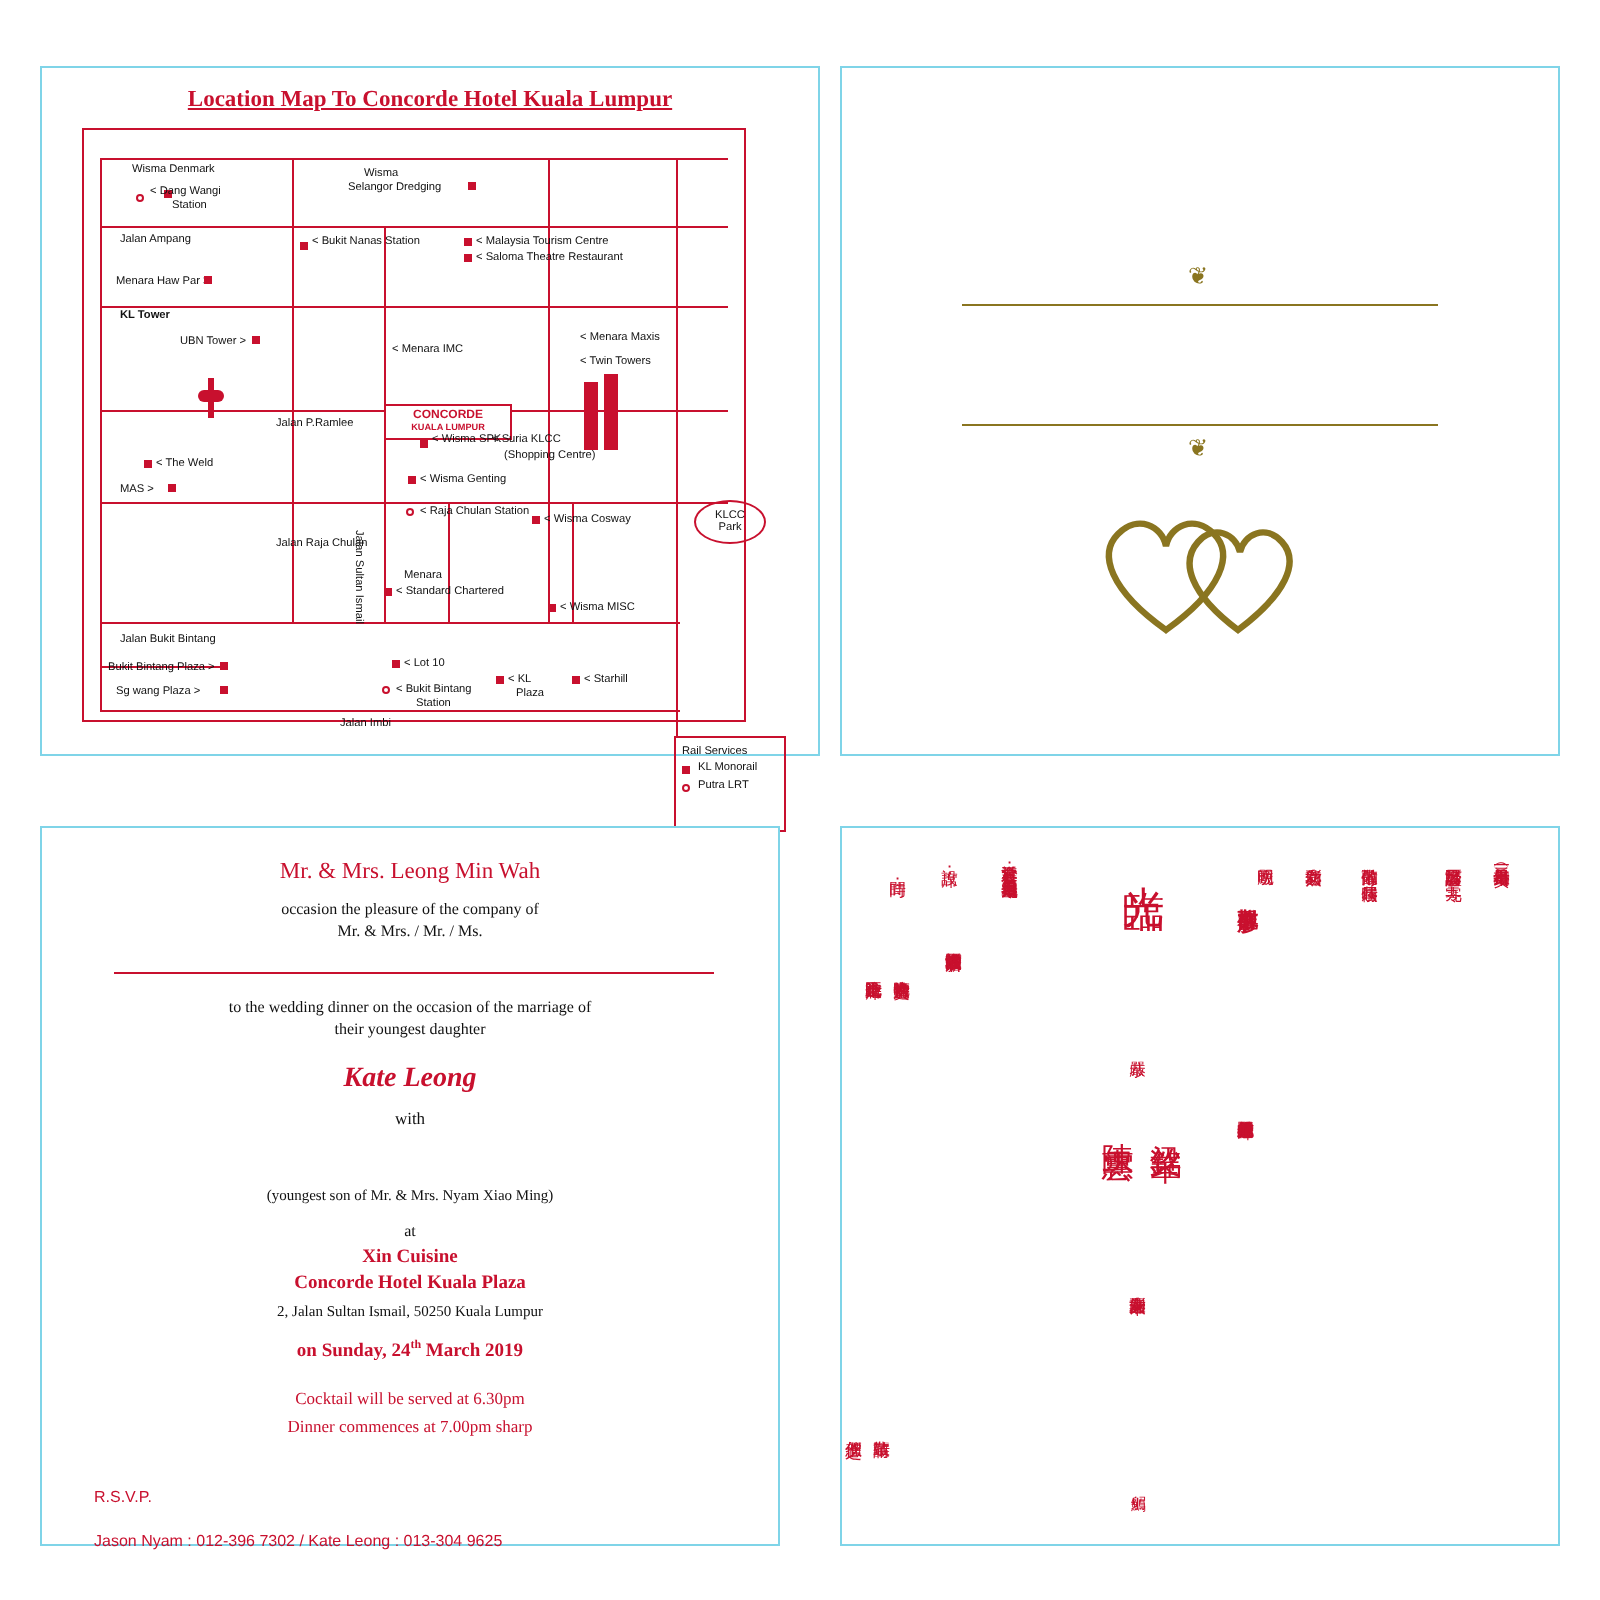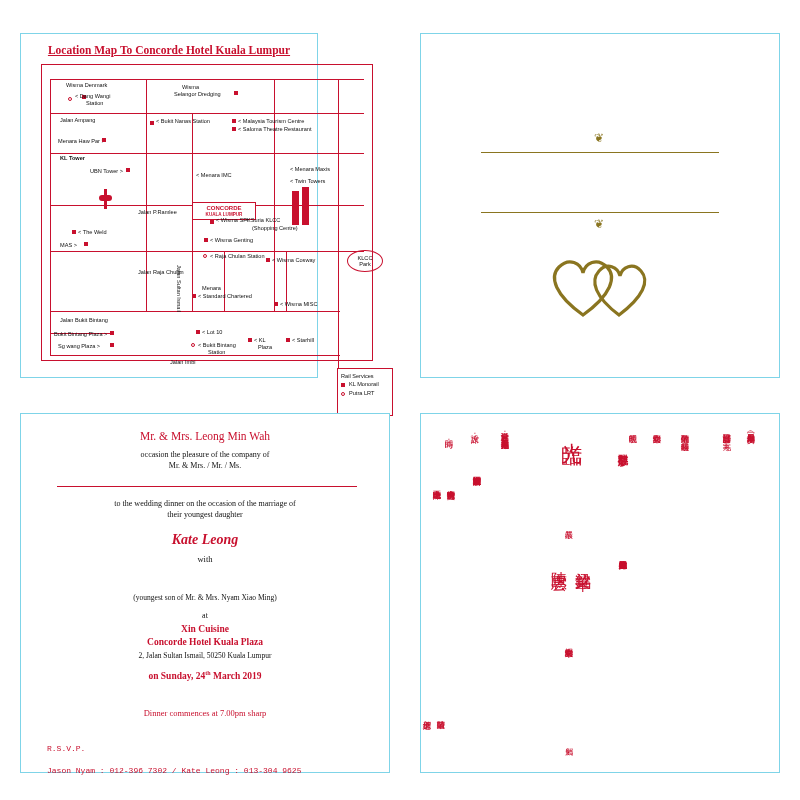--- a/index.html
+++ b/index.html
@@ -1,20 +1,20 @@
 <!DOCTYPE html>
 <html><head>
 <meta charset="utf-8">
 <style>
   html,body{margin:0;padding:0;background:#ffffff;}
   body{width:800px;height:800px;font-family:"Liberation Serif",serif;-webkit-font-smoothing:antialiased;}
   .page{position:relative;width:800px;height:800px;}
 
   .panel{position:absolute;border:1px solid #7fd4e8;background:#fff;box-sizing:border-box;}
-  #panel-map{left:20px;top:33px;width:298px;height:345px;}
+  #panel-map{left:20px;top:33px;width:390px;height:345px;}
   #panel-cover{left:420px;top:33px;width:360px;height:345px;}
   #panel-english{left:20px;top:413px;width:370px;height:360px;}
   #panel-chinese{left:420px;top:413px;width:360px;height:360px;}
 
   
   .map-title{position:absolute;left:0;right:0;top:10px;text-align:center;font-size:11.5px;font-weight:bold;color:#c8102e;text-decoration:underline;font-family:"Liberation Serif",serif;}
   .map-box{position:absolute;left:20px;top:30px;width:330px;height:295px;border:1px solid #c8102e;}
   .road{position:absolute;background:#c8102e;}
   .maplbl{position:absolute;font-family:"Liberation Sans",sans-serif;font-size:5.6px;color:#111;line-height:1.25;white-space:nowrap;}
   .roadname{position:absolute;font-family:"Liberation Sans",sans-serif;font-size:5.6px;color:#111;white-space:nowrap;}
@@ -32,21 +32,21 @@
   .cover-names{position:absolute;left:0;right:0;top:140px;text-align:center;font-family:"Liberation Serif",serif;font-size:17px;letter-spacing:1.2px;color:#8a7520;font-variant:small-caps;}
   .flourish{position:absolute;left:0;right:0;text-align:center;color:#8a7520;font-size:12px;letter-spacing:2px;}
   .hline{position:absolute;height:1px;background:#8a7520;}
   .hearts{position:absolute;left:0;right:0;top:215px;text-align:center;}
 
   
   .en{position:absolute;left:0;right:0;text-align:center;color:#c8102e;font-family:"Liberation Serif",serif;}
   .en.black{color:#111;}
   .en-rule{position:absolute;height:1px;background:#c8102e;}
   .script{font-family:"Liberation Serif",serif;font-style:italic;font-weight:bold;}
-  .rsvp{position:absolute;left:26px;color:#c8102e;font-family:Liberation Mono, monospace;font-size:8px;}
+  .rsvp{position:absolute;left:26px;color:#c8102e;font-family:Liberation Sans, sans-serif;font-size:8px;}
 
   
   .cn{position:absolute;writing-mode:vertical-rl;text-orientation:upright;color:#c8102e;font-family:"DejaVu Sans",sans-serif;line-height:1.18;white-space:nowrap;}
   .cn-big{font-size:21px;letter-spacing:3px;}
   .cn-names{font-size:16px;letter-spacing:2px;}
   .cn-mid{font-size:10.5px;}
   .cn-small{font-size:8.3px;}
   .cn-tiny{font-size:7.4px;}
 </style>
 </head>
@@ -212,20 +212,21 @@
 
     <div class="en black" style="top:197px;font-size:8px;">at</div>
     <div class="en" style="top:210px;font-size:9.5px;font-weight:bold;">Xin Cuisine</div>
     <div class="en" style="top:223px;font-size:9.5px;font-weight:bold;">Concorde Hotel Kuala Plaza</div>
     <div class="en black" style="top:237px;font-size:7.5px;">2, Jalan Sultan Ismail, 50250 Kuala Lumpur</div>
 
     <div class="en" style="top:256px;font-size:9.5px;font-weight:bold;">
       <span>on Sunday, 24</span><sup style="font-size:6px;">th</sup><span> March 2019</span>
     </div>
 
+    <div class="en" style="top:280px;font-size:8.5px;">Cocktail will be served at 6.30pm</div>
     <div class="en" style="top:294px;font-size:8.5px;">Dinner commences at 7.00pm sharp</div>
 
     <div class="rsvp" style="top:330px;">R.S.V.P.</div>
     <div class="rsvp" style="top:342px;margin-top:10px;">Jason Nyam : 012-396 7302 / Kate Leong : 013-304 9625</div>
   </div>
 
   <div class="panel" id="panel-chinese">
 
     <div class="cn cn-big" style="left:138px;top:12px;height:70px;">光臨</div>
 

